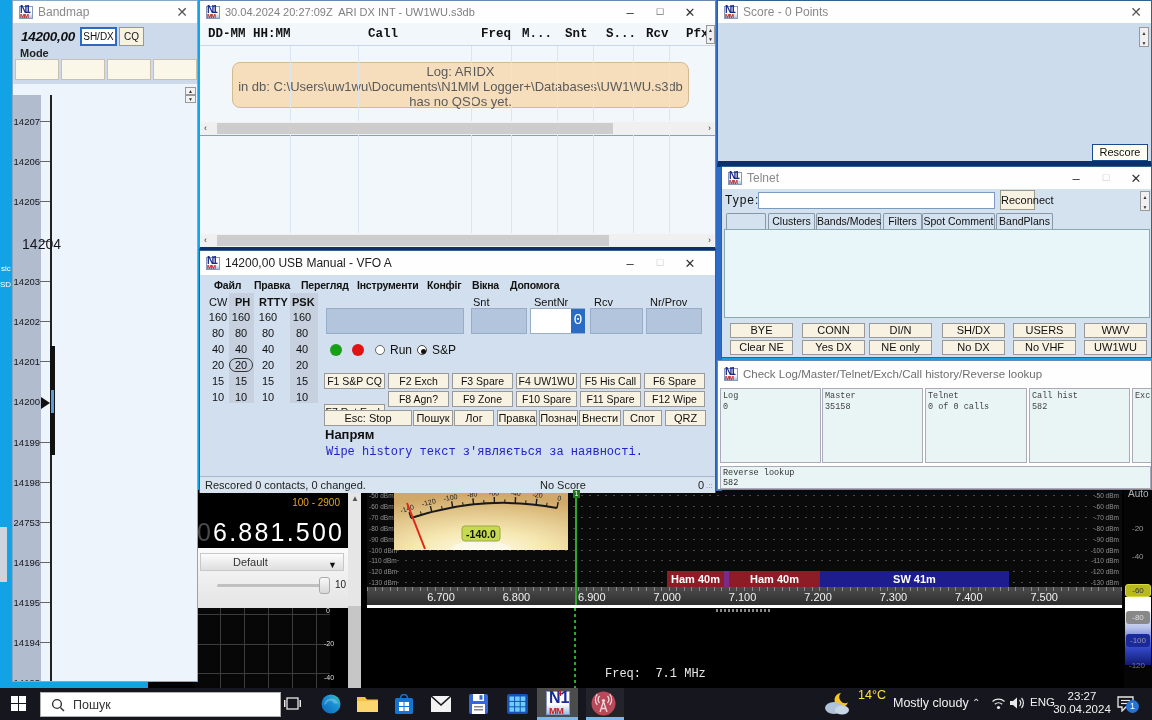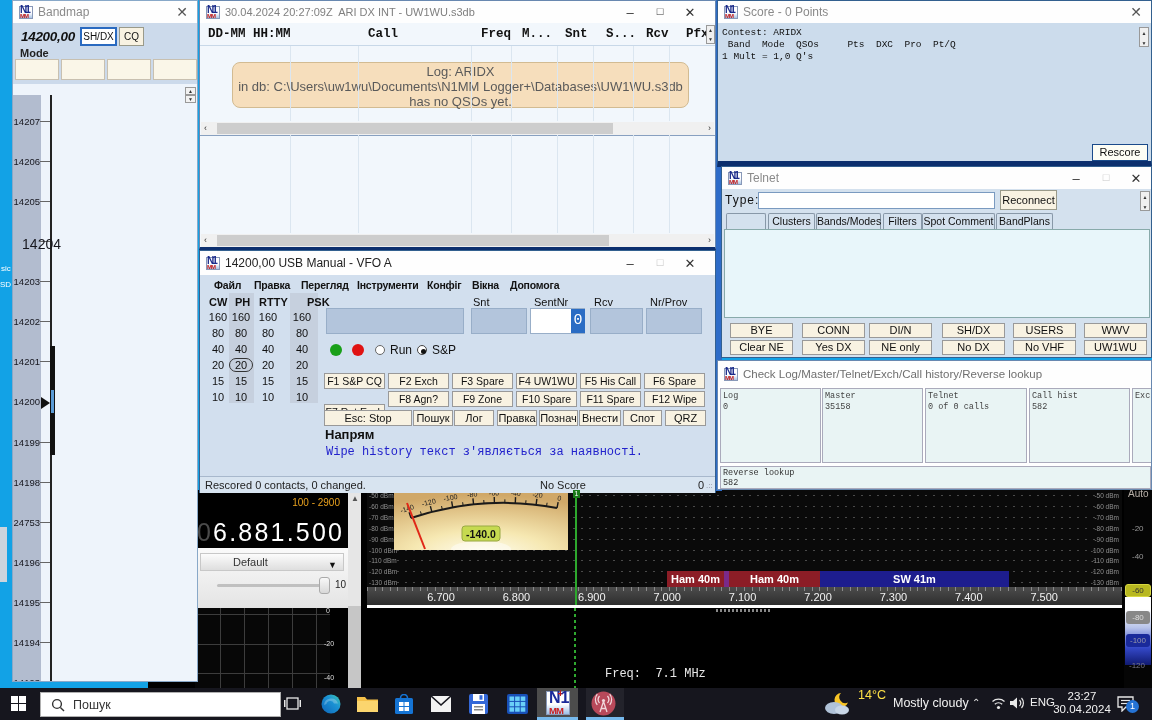--- a/index.html
+++ b/index.html
@@ -284,24 +284,24 @@
       <div class="abs" style="left: 54px; top: 28px; font-size: 10.5px; font-weight: bold; color: rgb(17, 17, 17); white-space: nowrap; letter-spacing: -0.2px;">Правка</div>
       <div class="abs" style="left: 101px; top: 28px; font-size: 10.5px; font-weight: bold; color: rgb(17, 17, 17); white-space: nowrap; letter-spacing: -0.2px;">Перегляд</div>
       <div class="abs" style="left: 157px; top: 28px; font-size: 10.5px; font-weight: bold; color: rgb(17, 17, 17); white-space: nowrap; letter-spacing: -0.2px;">Інструменти</div>
       <div class="abs" style="left: 227px; top: 28px; font-size: 10.5px; font-weight: bold; color: rgb(17, 17, 17); white-space: nowrap; letter-spacing: -0.2px;">Конфіг</div>
       <div class="abs" style="left: 272px; top: 28px; font-size: 10.5px; font-weight: bold; color: rgb(17, 17, 17); white-space: nowrap; letter-spacing: -0.2px;">Вікна</div>
       <div class="abs" style="left: 310px; top: 28px; font-size: 10.5px; font-weight: bold; color: rgb(17, 17, 17); white-space: nowrap; letter-spacing: -0.2px;">Допомога</div>
     </div>
   <div id="vfobody">
       <div class="abs" style="left: 29px; top: 42px; width: 25px; height: 110px; background: rgb(198, 208, 222);"></div>
       <div class="abs" style="left: 90px; top: 42px; width: 28px; height: 110px; background: rgb(198, 208, 222);"></div>
-      <div class="abs" style="left: 9px; top: 45px; font-size: 11px; font-weight: bold; color: rgb(17, 17, 17);">CW</div>
+      <div class="abs" style="left: 9px; top: 45px; font-size: 11px; font-weight: normal; color: rgb(17, 17, 17);">CW</div>
       <div class="abs" style="left: 35px; top: 45px; font-size: 11px; font-weight: bold; color: rgb(17, 17, 17);">PH</div>
       <div class="abs" style="left: 59px; top: 45px; font-size: 11px; font-weight: bold; color: rgb(17, 17, 17);">RTTY</div>
-      <div class="abs" style="left: 107px; top: 45px; font-size: 11px; font-weight: bold; color: rgb(17, 17, 17);">PSK</div>
+      <div class="abs" style="left: 92px; top: 45px; font-size: 11px; font-weight: bold; color: rgb(17, 17, 17);">PSK</div>
       <div class="abs" style="left: 273px; top: 45px; font-size: 11px; color: rgb(17, 17, 17);">Snt</div>
       <div class="abs" style="left: 334px; top: 45px; font-size: 11px; color: rgb(17, 17, 17);">SentNr</div>
       <div class="abs" style="left: 394px; top: 45px; font-size: 11px; color: rgb(17, 17, 17);">Rcv</div>
       <div class="abs" style="left: 450px; top: 45px; font-size: 11px; color: rgb(17, 17, 17);">Nr/Prov</div>
       <div class="abs" style="left: 3px; top: 60px; width: 30px; text-align: center; font-size: 11px; color: rgb(17, 17, 17);">160</div>
       <div class="abs" style="left: 26px; top: 60px; width: 30px; text-align: center; font-size: 11px; color: rgb(17, 17, 17);">160</div>
       <div class="abs" style="left: 53px; top: 60px; width: 30px; text-align: center; font-size: 11px; color: rgb(17, 17, 17);">160</div>
       <div class="abs" style="left: 87px; top: 60px; width: 30px; text-align: center; font-size: 11px; color: rgb(17, 17, 17);">160</div>
       <div class="abs" style="left: 3px; top: 76px; width: 30px; text-align: center; font-size: 11px; color: rgb(17, 17, 17);">80</div>
       <div class="abs" style="left: 26px; top: 76px; width: 30px; text-align: center; font-size: 11px; color: rgb(17, 17, 17);">80</div>
@@ -369,43 +369,40 @@
 
 <div class="win" id="score" style="left:717px;top:0;width:435px;height:167px;background:#ccdcec;border-color:#33608f;border-bottom:6px solid #0c2f6e">
   <div class="tb">
       <div class="nic">
         <i>N1</i>
         <b>MM</b>
       </div>
       <div class="tbt">Score - 0 Points</div>
     <div class="wbtn" style="margin-left:auto;color:#555;font-size:14px">✕</div>
     </div>
-  <pre class="abs mono" style="left:4px;top:26px;font-size:9.5px;line-height:12.2px;color:#111">Contest: ARIDX
- Band  Mode  QSOs     Pts  DXC  Pro  Pt/Q
-1 Mult = 1,0 Q's</pre>
   <div class="abs" style="right:2px;top:26px;width:10px;height:20px;background:#f0f0f0;border:1px solid #999;font-size:5px;color:#333;text-align:center;line-height:10px">▲<br>▼</div>
   <div class="abs" style="right:3px;bottom:0px;width:56px;height:17px;background:#fdfdf4;border:1px solid #1a4a8a;font-size:11px;text-align:center;line-height:15px;color:#111">Rescore</div>
 </div>
 
 <div class="win" id="telnet" style="left:721px;top:166px;width:431px;height:192px;background:#d4e1ee;border-color:#33608f">
   <div class="tb">
       <div class="nic">
         <i>N1</i>
         <b>MM</b>
       </div>
       <div class="tbt">Telnet</div>
     <div style="margin-left:auto;display:flex">
       <div class="wbtn">–</div>
         <div class="wbtn" style="color:#c8c8c8;font-size:11px">□</div>
         <div class="wbtn">✕</div>
     </div>
     </div>
   <div class="abs" style="left:3px;top:26px;font-size:12px;color:#111;letter-spacing:1px">Type:</div>
   <div class="abs" style="left:36px;top:25px;width:237px;height:17px;background:#fff;border:1px solid #7a9ac0"></div>
-  <div class="abs cream" style="left:278px;top:23px;width:57px;height:20px;font-size:11px;text-align:center;line-height:18px;color:#111">Reconnect</div>
+  <div class="abs cream" style="left:278px;top:23px;width:35px;height:20px;font-size:11px;text-align:center;line-height:18px;color:#111">Reconnect</div>
   <div class="abs" style="right:1px;top:24px;width:10px;height:20px;background:#f0f0f0;border:1px solid #999;font-size:5px;color:#333;text-align:center;line-height:10px">▲<br>▼</div>
   <div id="teltabs">
       <div class="abs" style="left: 4px; top: 46px; width: 40px; height: 16px; background: rgb(212, 225, 238); border-top: 1px solid rgb(136, 152, 168); border-right: 1px solid rgb(136, 152, 168); border-left: 1px solid rgb(136, 152, 168); border-image: initial; border-bottom: none; border-radius: 2px 2px 0px 0px; font-size: 10.5px; text-align: center; line-height: 15px; color: rgb(17, 17, 17); white-space: nowrap;"></div>
       <div class="abs" style="left: 46px; top: 46px; width: 47px; height: 16px; background: rgb(212, 225, 238); border-top: 1px solid rgb(136, 152, 168); border-right: 1px solid rgb(136, 152, 168); border-left: 1px solid rgb(136, 152, 168); border-image: initial; border-bottom: none; border-radius: 2px 2px 0px 0px; font-size: 10.5px; text-align: center; line-height: 15px; color: rgb(17, 17, 17); white-space: nowrap;">Clusters</div>
       <div class="abs" style="left: 94px; top: 46px; width: 65px; height: 16px; background: rgb(212, 225, 238); border-top: 1px solid rgb(136, 152, 168); border-right: 1px solid rgb(136, 152, 168); border-left: 1px solid rgb(136, 152, 168); border-image: initial; border-bottom: none; border-radius: 2px 2px 0px 0px; font-size: 10.5px; text-align: center; line-height: 15px; color: rgb(17, 17, 17); white-space: nowrap;">Bands/Modes</div>
       <div class="abs" style="left: 161px; top: 46px; width: 39px; height: 16px; background: rgb(212, 225, 238); border-top: 1px solid rgb(136, 152, 168); border-right: 1px solid rgb(136, 152, 168); border-left: 1px solid rgb(136, 152, 168); border-image: initial; border-bottom: none; border-radius: 2px 2px 0px 0px; font-size: 10.5px; text-align: center; line-height: 15px; color: rgb(17, 17, 17); white-space: nowrap;">Filters</div>
       <div class="abs" style="left: 200px; top: 46px; width: 73px; height: 16px; background: rgb(212, 225, 238); border-top: 1px solid rgb(136, 152, 168); border-right: 1px solid rgb(136, 152, 168); border-left: 1px solid rgb(136, 152, 168); border-image: initial; border-bottom: none; border-radius: 2px 2px 0px 0px; font-size: 10.5px; text-align: center; line-height: 15px; color: rgb(17, 17, 17); white-space: nowrap;">Spot Comment</div>
       <div class="abs" style="left: 274px; top: 46px; width: 57px; height: 16px; background: rgb(212, 225, 238); border-top: 1px solid rgb(136, 152, 168); border-right: 1px solid rgb(136, 152, 168); border-left: 1px solid rgb(136, 152, 168); border-image: initial; border-bottom: none; border-radius: 2px 2px 0px 0px; font-size: 10.5px; text-align: center; line-height: 15px; color: rgb(17, 17, 17); white-space: nowrap;">BandPlans</div>
     </div>
   <div class="abs" style="left:2px;top:62px;width:426px;height:89px;background:#e8f6fa;border:1px solid #8aa"></div>

